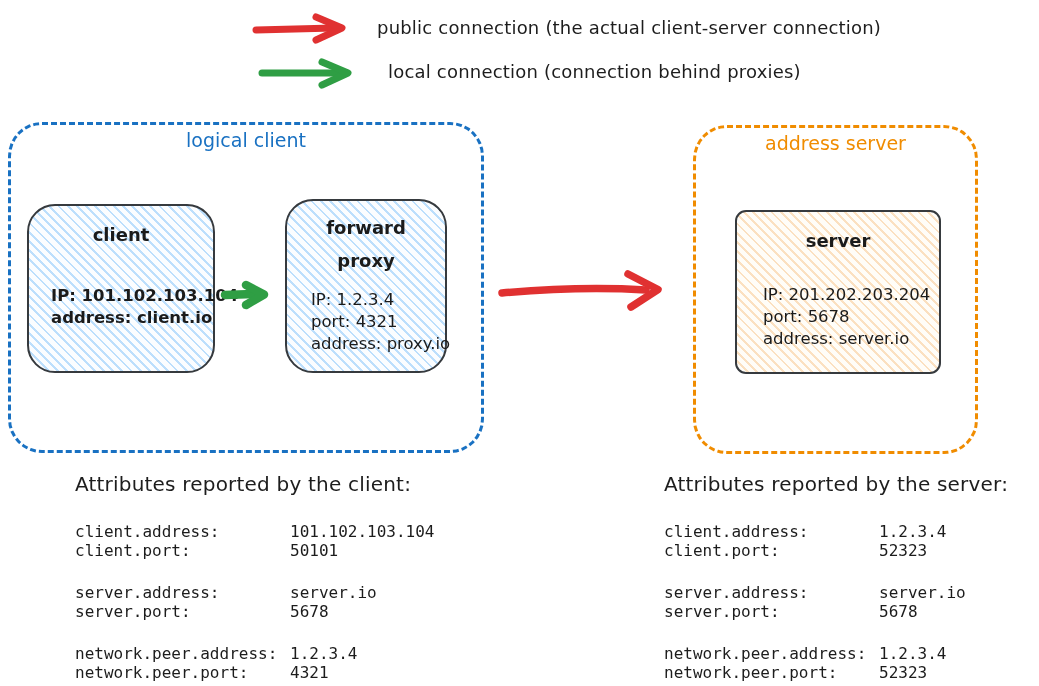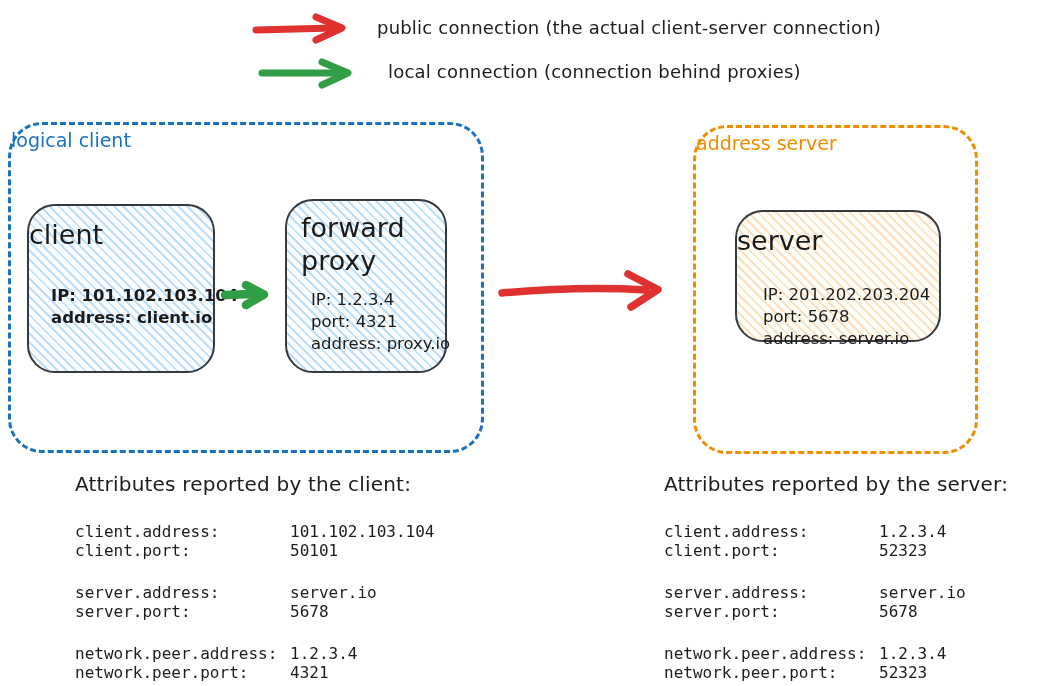--- a/index.html
+++ b/index.html
@@ -28,21 +28,21 @@
     border-radius: 34px;
     box-sizing: border-box;
   }
   .group-box.blue   { border-color: #1971c2; }
   .group-box.orange { border-color: #f08c00; }
   .group-label {
     position: absolute;
     top: 4px;
     left: 0;
     width: 100%;
-    text-align: left;
+    text-align: center;
     font-size: 19px;
     font-weight: 500;
   }
   .group-box.blue   .group-label { color: #1971c2; }
   .group-box.orange .group-label { color: #f08c00; }
   
   .node {
     position: absolute;
     border: 2.4px solid #363a3e;
     border-radius: 28px;
@@ -55,24 +55,24 @@
       transparent 2px, transparent 6.5px);
   }
   .node.orange-fill {
     background-color: #fffdf8;
     background-image: repeating-linear-gradient(45deg,
       rgba(247,196,138,0.5) 0px, rgba(247,196,138,0.5) 2px,
       transparent 2px, transparent 6.5px);
   }
   .node-title {
     margin-top: 12px;
-    text-align: left;
-    font-size: 27px;
+    text-align: center;
+    font-size: 18px;
     line-height: 33px;
-    font-weight: 400;
+    font-weight: 700;
     color: #1b1b1b;
   }
   .node-title.two-line { width: 130px; margin: 10px auto 0; }
   .node-details {
     position: absolute;
     font-size: 16.5px;
     line-height: 22px;
     font-weight: 500;
     color: #1b1b1b;
     white-space: nowrap;
@@ -145,21 +145,21 @@
 
   <svg class="legend-arrow" style="left:494px; top:266px;" width="188" height="50" viewBox="0 0 188 50">
     <path d="M8 27 Q 86 20 152 24" fill="none" stroke="#e03131" stroke-width="7.5" stroke-linecap="round"></path>
     <path d="M134 8 L164 23.5 L137 41" fill="none" stroke="#e03131" stroke-width="7.5" stroke-linecap="round" stroke-linejoin="round"></path>
   </svg>
 
   <div class="group-box orange" style="left:693px; top:125px; width:285px; height:329px;">
     <div class="group-label">address server</div>
   </div>
 
-  <div class="node orange-fill server-node" style="left:735px; top:210px; width:206px; height:132px;">
+  <div class="node orange-fill server-node" style="left:735px; top:210px; width:206px; height:164px;border-radius:11px;">
     <div class="node-title">server</div>
     <div class="node-details">
       <div>IP: 201.202.203.204</div>
       <div>port: 5678</div>
       <div>address: server.io</div>
     </div>
   </div>
 
   <div class="attrs" style="left:75px; top:472px;">
     <div class="attrs-heading">Attributes reported by the client:</div>

